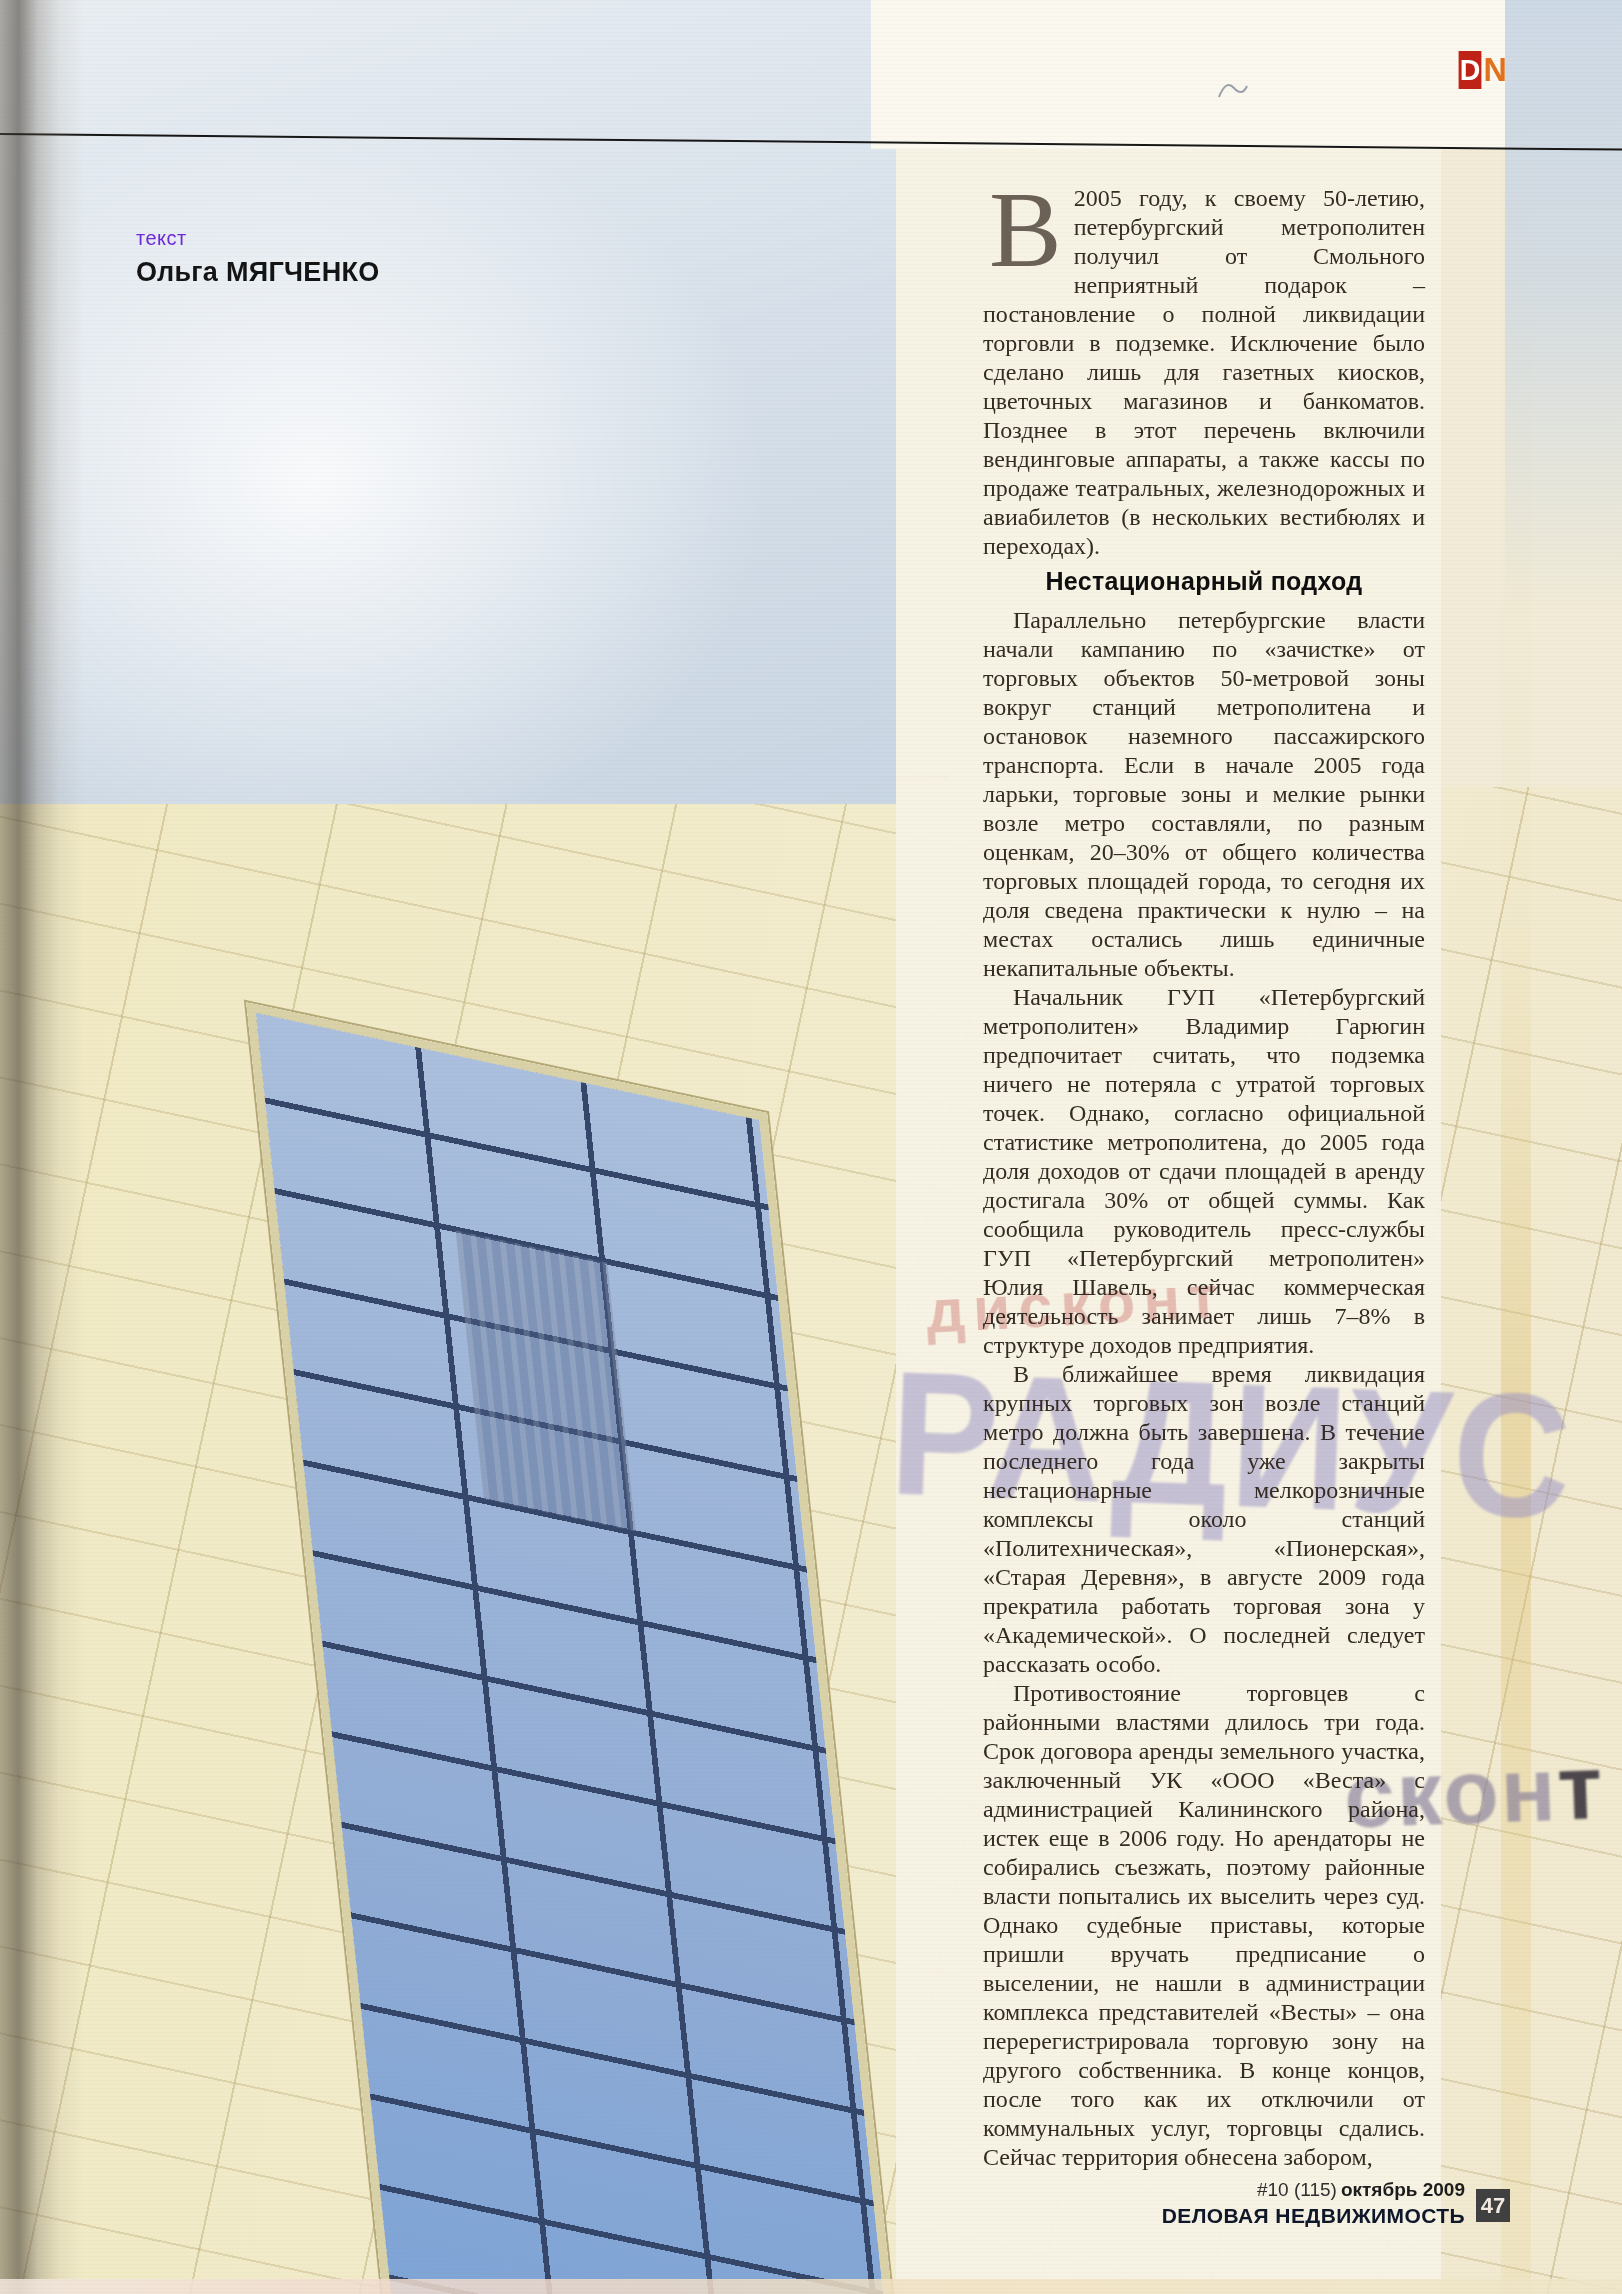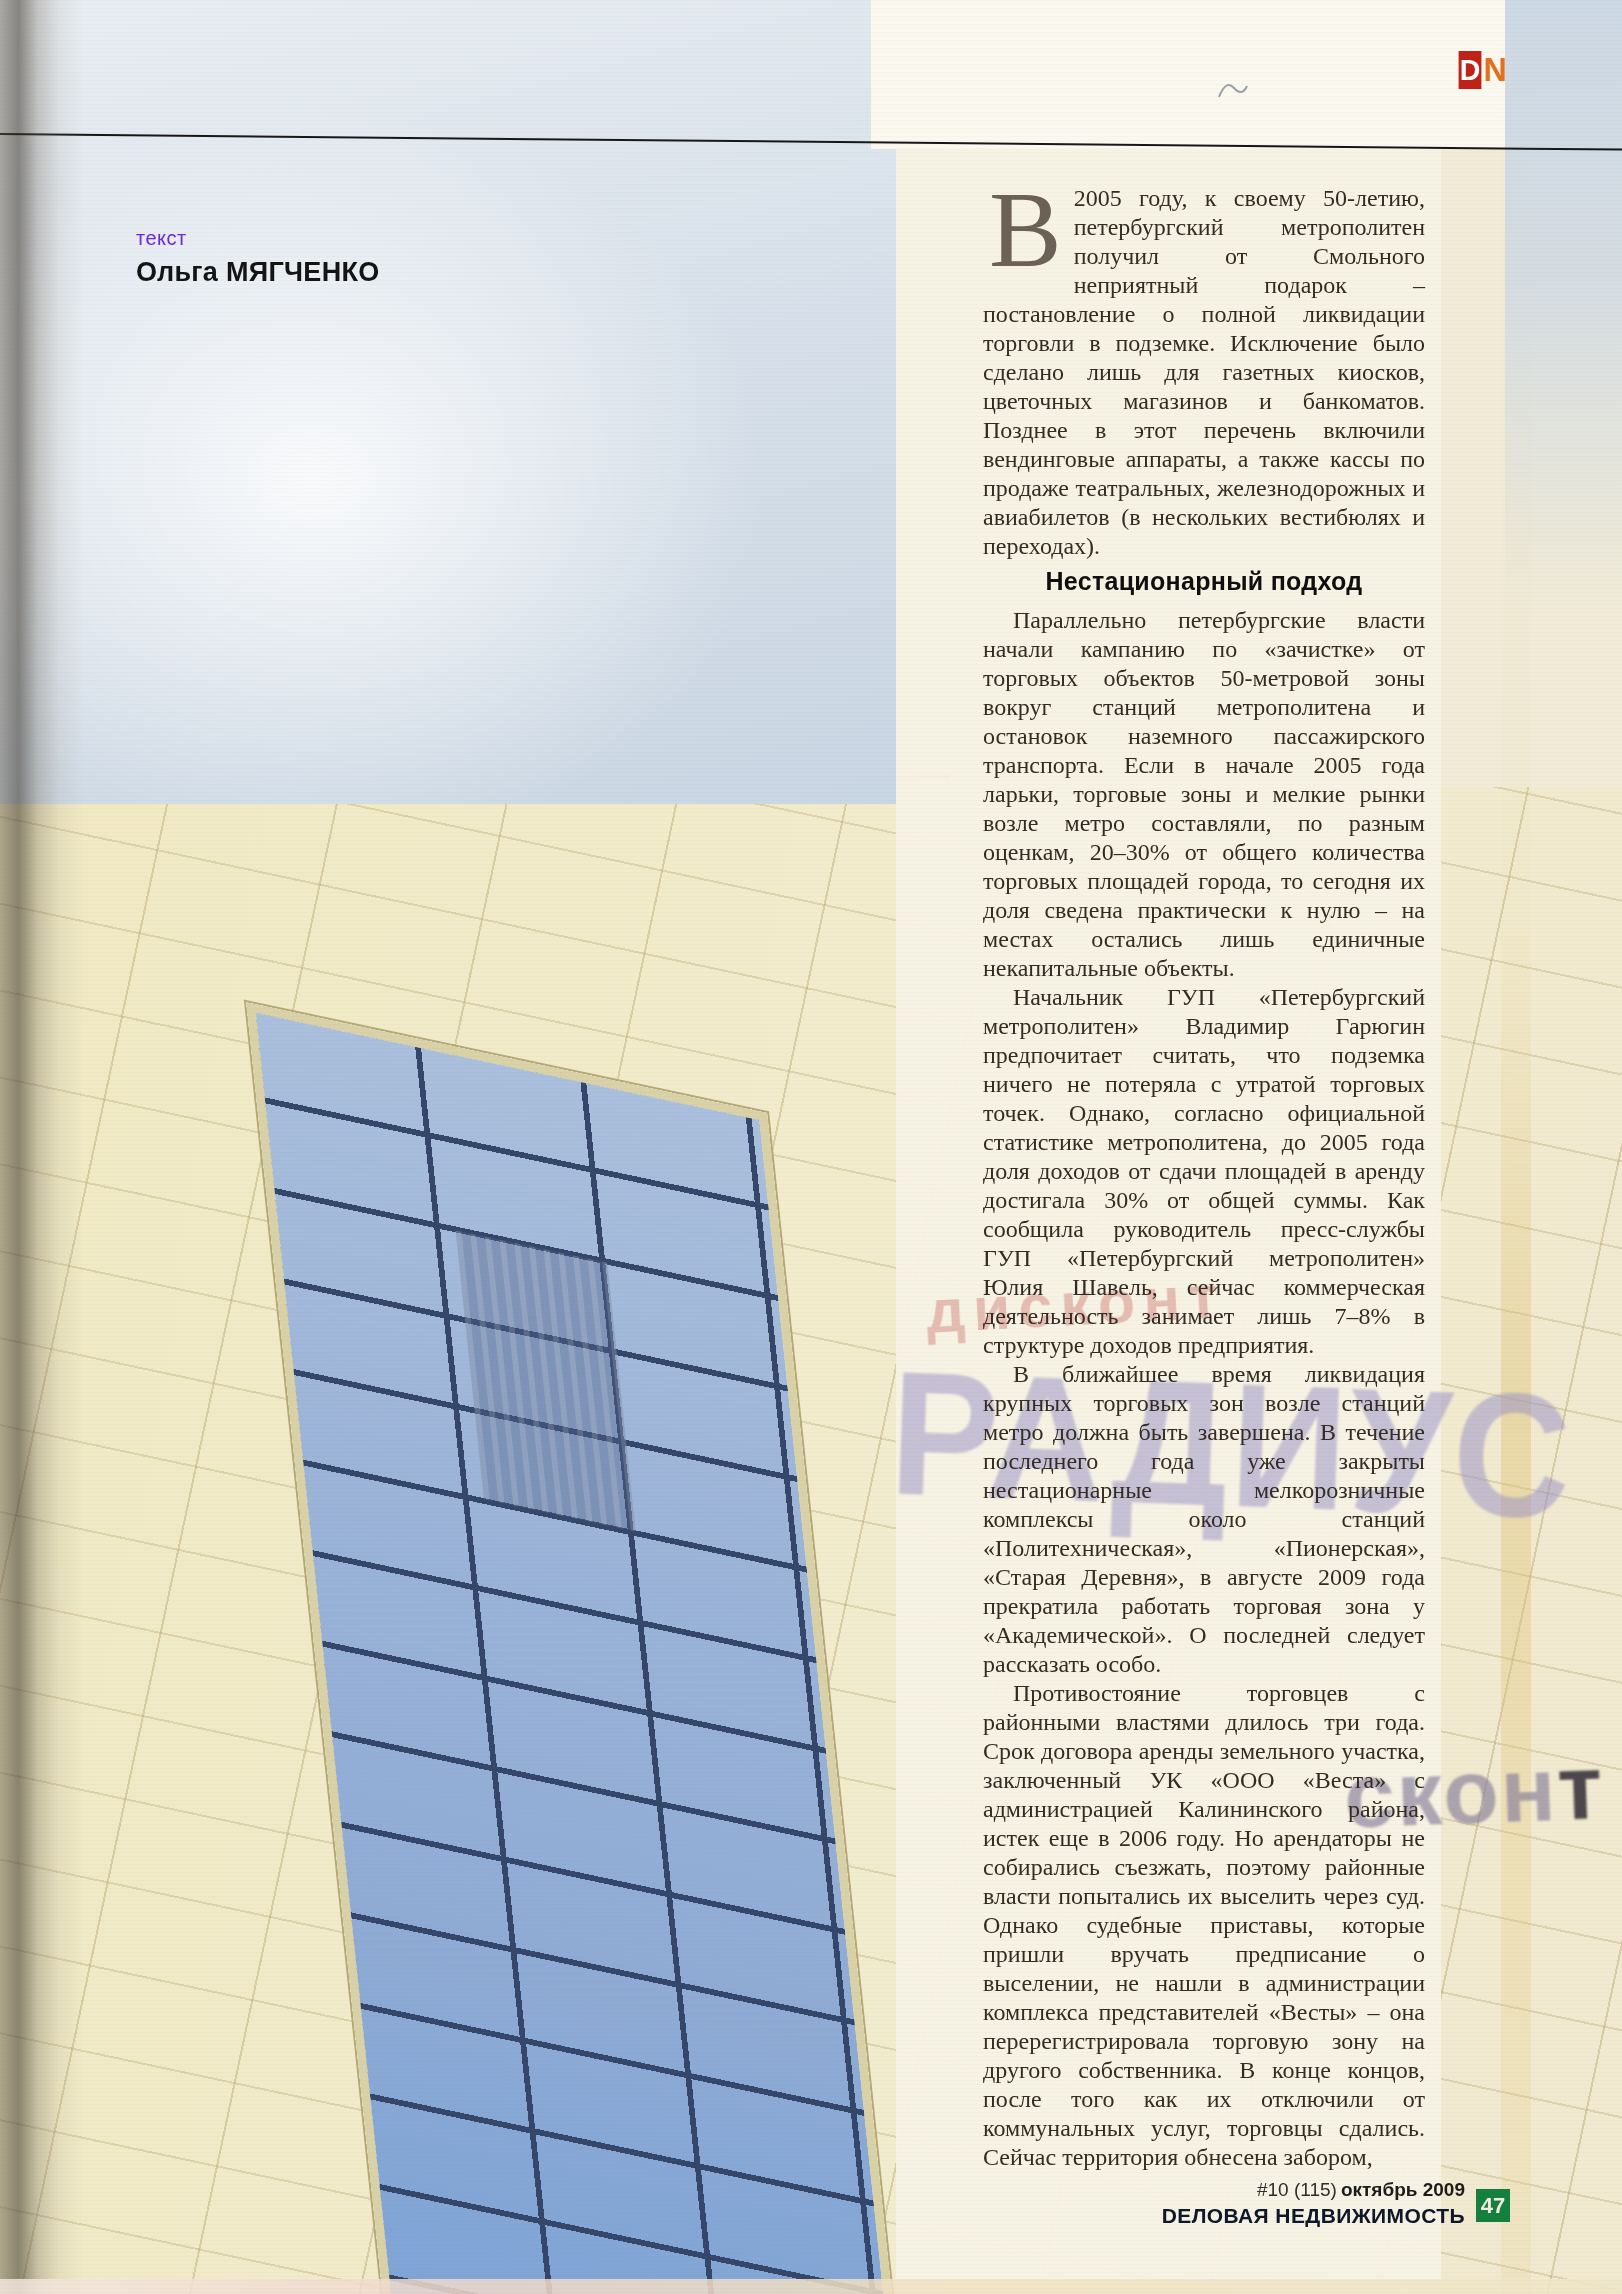--- a/index.html
+++ b/index.html
@@ -118,21 +118,21 @@
   .heading{
     font-family:"Liberation Sans",sans-serif;font-weight:bold;font-size:25px;color:#0f0f0f;
     text-align:center;margin:6px 0 10px 0;letter-spacing:0.3px;
   }
 
   .footer{position:absolute;left:1089px;top:2179px;width:376px;text-align:right;z-index:10;}
   .footer-line1{font-size:19px;color:#2e2e2e;}
   .footer-line1 .month{font-weight:bold;margin-left:4px;color:#1c1c1c;}
   .footer-line2{font-weight:bold;font-size:21px;color:#0f172a;letter-spacing:0.4px;margin-top:3px;}
   .page-badge{
-    position:absolute;left:1476px;top:2189px;width:34px;height:33px;background:#15803d;z-index:10;
+    position:absolute;left:1476px;top:2189px;width:34px;height:33px;background:#404040;z-index:10;
     color:#f3e9e0;font-weight:bold;font-size:22px;text-align:center;line-height:33px;
   }
 </style>
 </head>
 <body>
 
 <div id="page">
 
   <div class="facade">
     <div class="facade-edge"></div>

